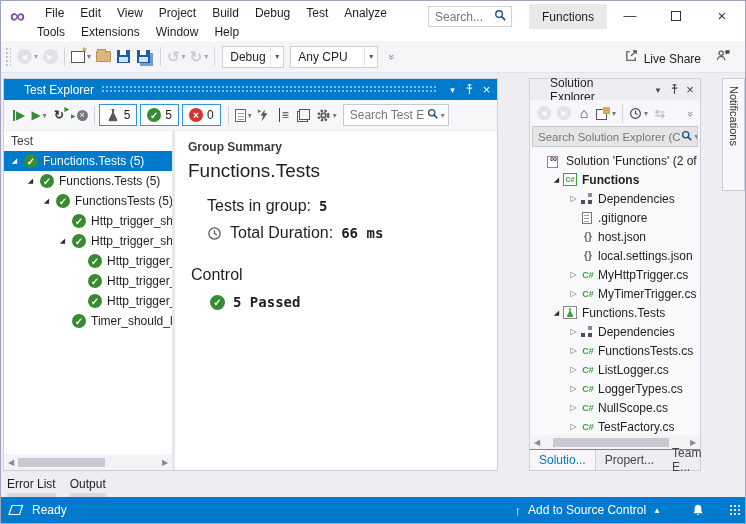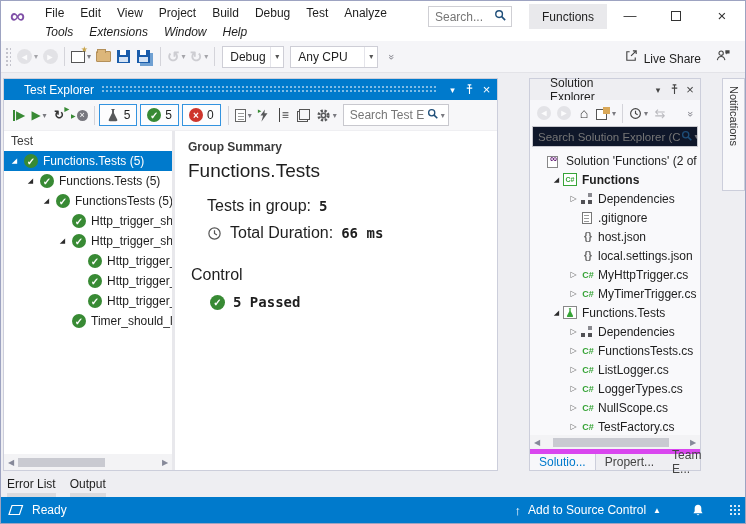--- a/index.html
+++ b/index.html
@@ -6,21 +6,21 @@
   .window{position:relative;width:746px;height:524px;background:#EEEEF2;
     font-family:"Liberation Sans",sans-serif;font-size:12px;color:#1E1E1E;
     overflow:hidden;box-sizing:border-box;border:1px solid #9DA3C1;}
   .window *{box-sizing:border-box;}
 
   
   .titlebar{position:absolute;top:0;left:0;right:0;height:40px;background:#FFFFFF;}
   .vs-logo{position:absolute;left:9px;top:4px;font-size:21px;font-weight:bold;color:#8051A8;line-height:22px;}
   .menu-row{position:absolute;display:flex;align-items:center;height:20px;}
   .menu-row.r1{left:36px;top:2px;}
-  .menu-row.r2{left:36px;top:21px;font-style:italic;}
+  .menu-row.r2{left:28px;top:21px;}
   .menu-item{padding:2px 8px;cursor:default;}
   .top-search{position:absolute;left:427px;top:5px;width:84px;height:21px;border:1px solid #CFCFD4;background:#fff;
     display:flex;align-items:center;padding:0 4px 0 6px;color:#767676;}
   .top-search .mag{margin-left:auto;color:#1E4E79;}
   .win-title{position:absolute;left:528px;top:3px;height:25px;background:#E9E9EC;display:flex;align-items:center;padding:0 13px;color:#1E1E1E;}
   .win-btns{position:absolute;right:0;top:0;display:flex;height:29px;}
   .win-btn{width:46px;display:flex;align-items:center;justify-content:center;color:#333;font-size:13px;}
   .maxbox{width:10px;height:10px;border:1px solid #333;}
 
   
@@ -102,28 +102,28 @@
   .gs-title{font-size:19px;margin-bottom:15px;}
   .gs-line{font-size:16px;margin:0 0 9px 19px;display:flex;align-items:center;gap:8px;}
   .mono{font-family:"DejaVu Sans Mono",monospace;font-size:14px;font-weight:bold;}
   .gs-out-hdr{font-size:16px;margin:24px 0 10px 3px;}
   .clockic{color:#555;flex:none;display:flex;}
 
   
   #solution-explorer{left:528px;width:172px;background:#F7F7FA;}
   .se-toolbar{height:26px;display:flex;align-items:center;padding-left:4px;background:#F7F7FA;flex:none;}
   .se-toolbar .navc{width:14px;height:14px;}
-  .se-search{height:21px;margin:0 2px 2px 2px;border:1px solid #C8C8CE;background:#0f172a;display:flex;align-items:center;
+  .se-search{height:21px;margin:0 2px 2px 2px;border:1px solid #C8C8CE;background:#e5e5e5;display:flex;align-items:center;
     padding:0 3px 0 5px;color:#767676;font-size:11.5px;overflow:hidden;white-space:nowrap;flex:none;}
   .se-search .mag{margin-left:auto;color:#1E4E79;flex:none;}
   .se-tree{flex:1;overflow:hidden;background:#F9F9FB;padding-top:2px;}
   .switchview{width:14px;height:13px;position:relative;}
   .switchview::before{content:"";position:absolute;left:0;bottom:0;width:9px;height:9px;border:1px solid #555;background:#fff;}
   .switchview::after{content:"";position:absolute;right:0;top:0;width:7px;height:7px;background:#D9A858;}
-  .se-tabs{height:21px;display:flex;background:#EEEEF2;flex:none;border-top:5px solid #d946ef;}
+  .se-tabs{height:21px;display:flex;background:#EEEEF2;flex:none;border-top:1px solid #d946ef;}
   .se-tab{padding:0 9px;display:flex;align-items:center;color:#444;}
   .se-tab.active{background:#F7F7FA;color:#007ACC;border-right:1px solid #CCCEDB;}
   
   .ic{flex:none;display:inline-flex;align-items:center;justify-content:center;}
   .ic-cs{font-size:9px;font-weight:bold;color:#37A437;width:16px;}
   .ic-json{font-size:10px;font-weight:bold;color:#666;width:16px;}
   .ic-file{width:10px;height:12px;border:1px solid #777;background:#fff;margin:0 4px 0 2px;position:relative;}
   .ic-file::after{content:"";position:absolute;left:1px;top:2px;width:5px;height:7px;
     background-image:repeating-linear-gradient(#999 0 1px,transparent 1px 3px);}
   .ic-dep{width:12px;height:11px;margin:0 3px 0 1px;position:relative;}

